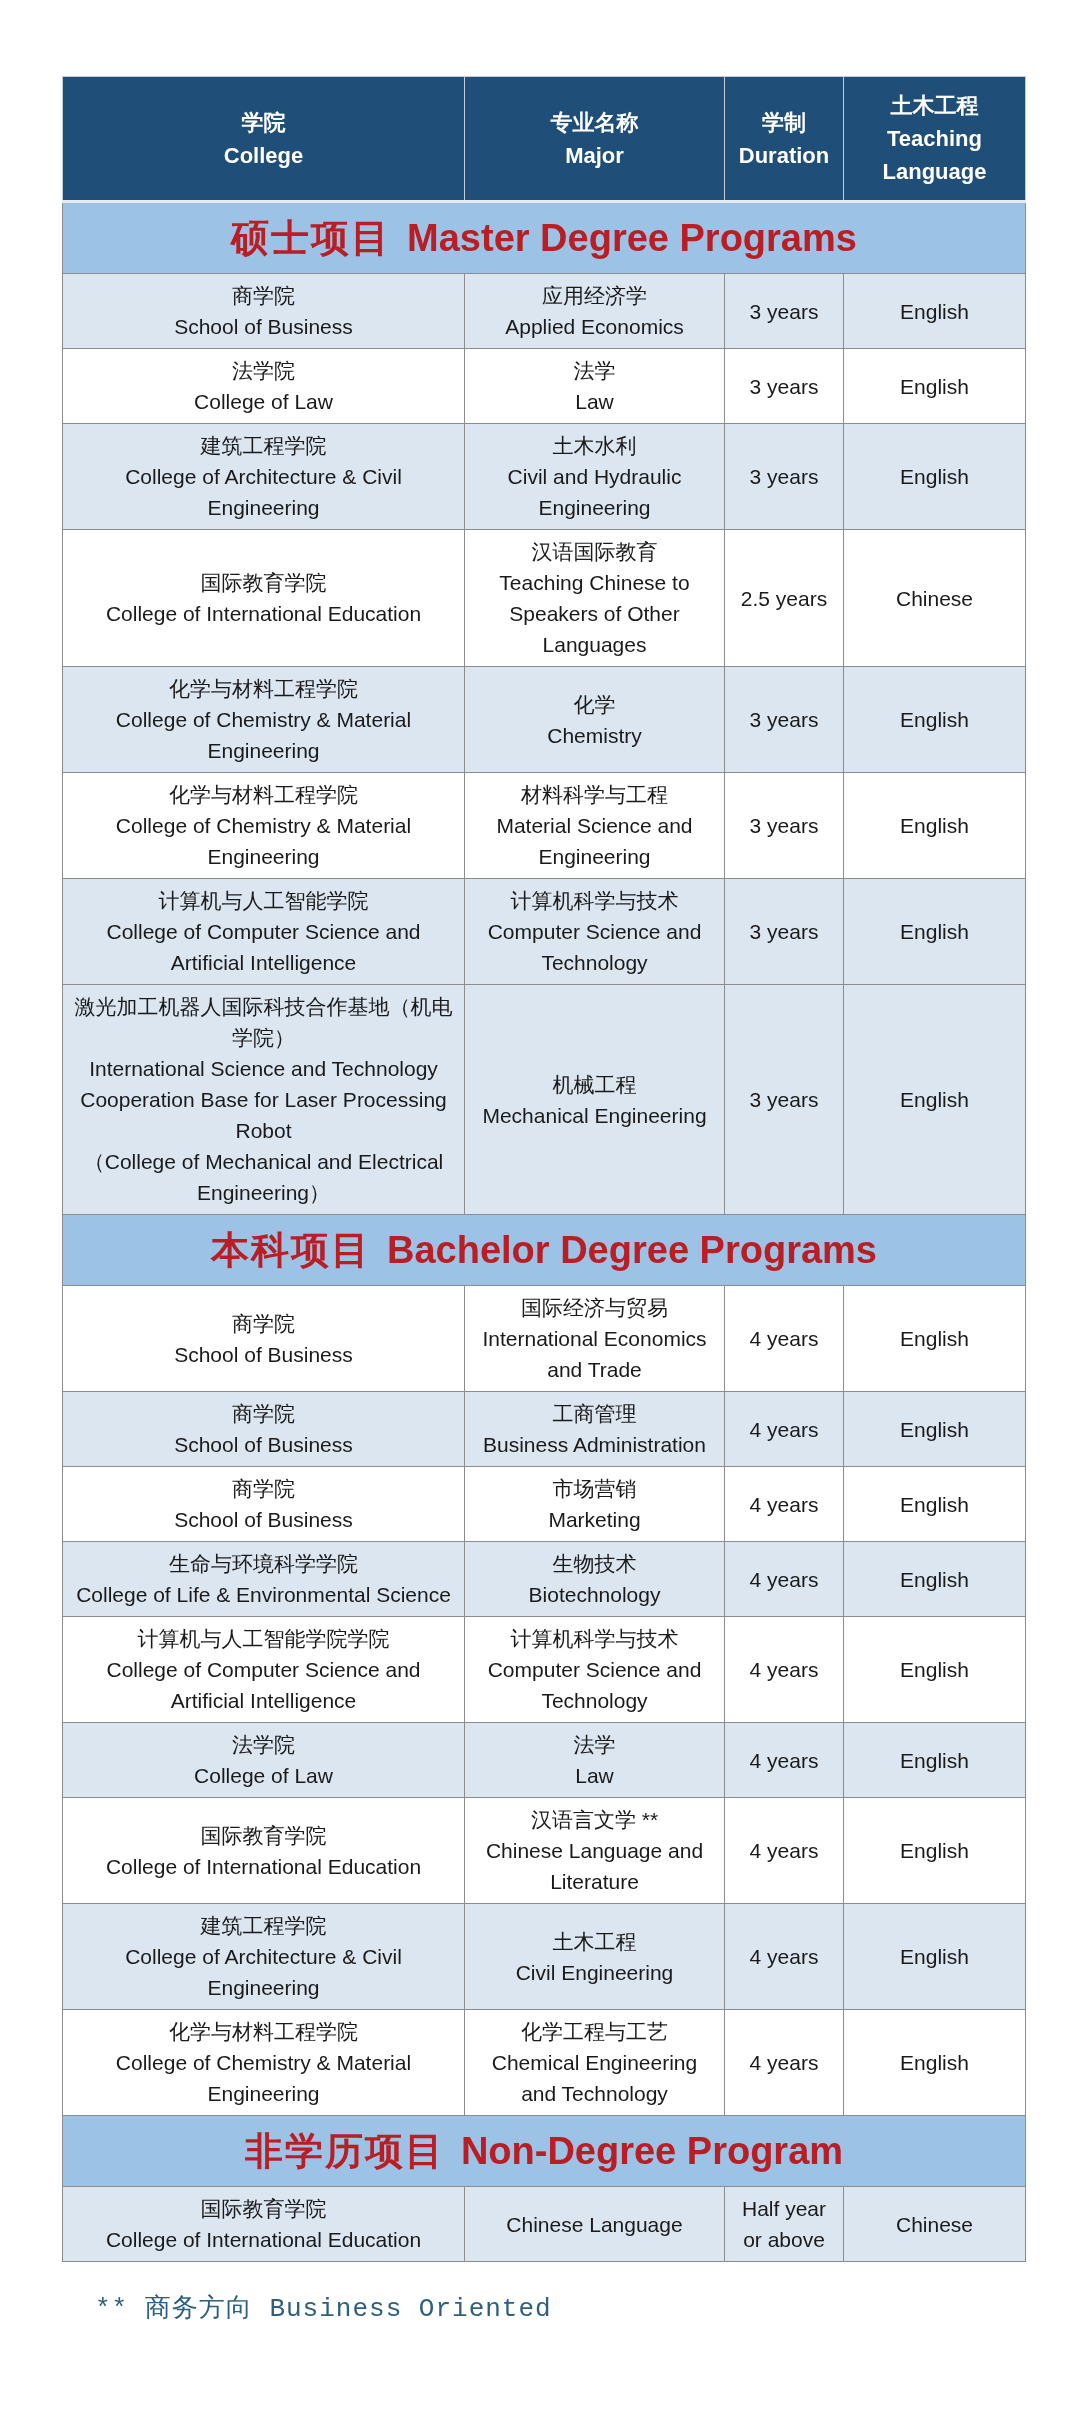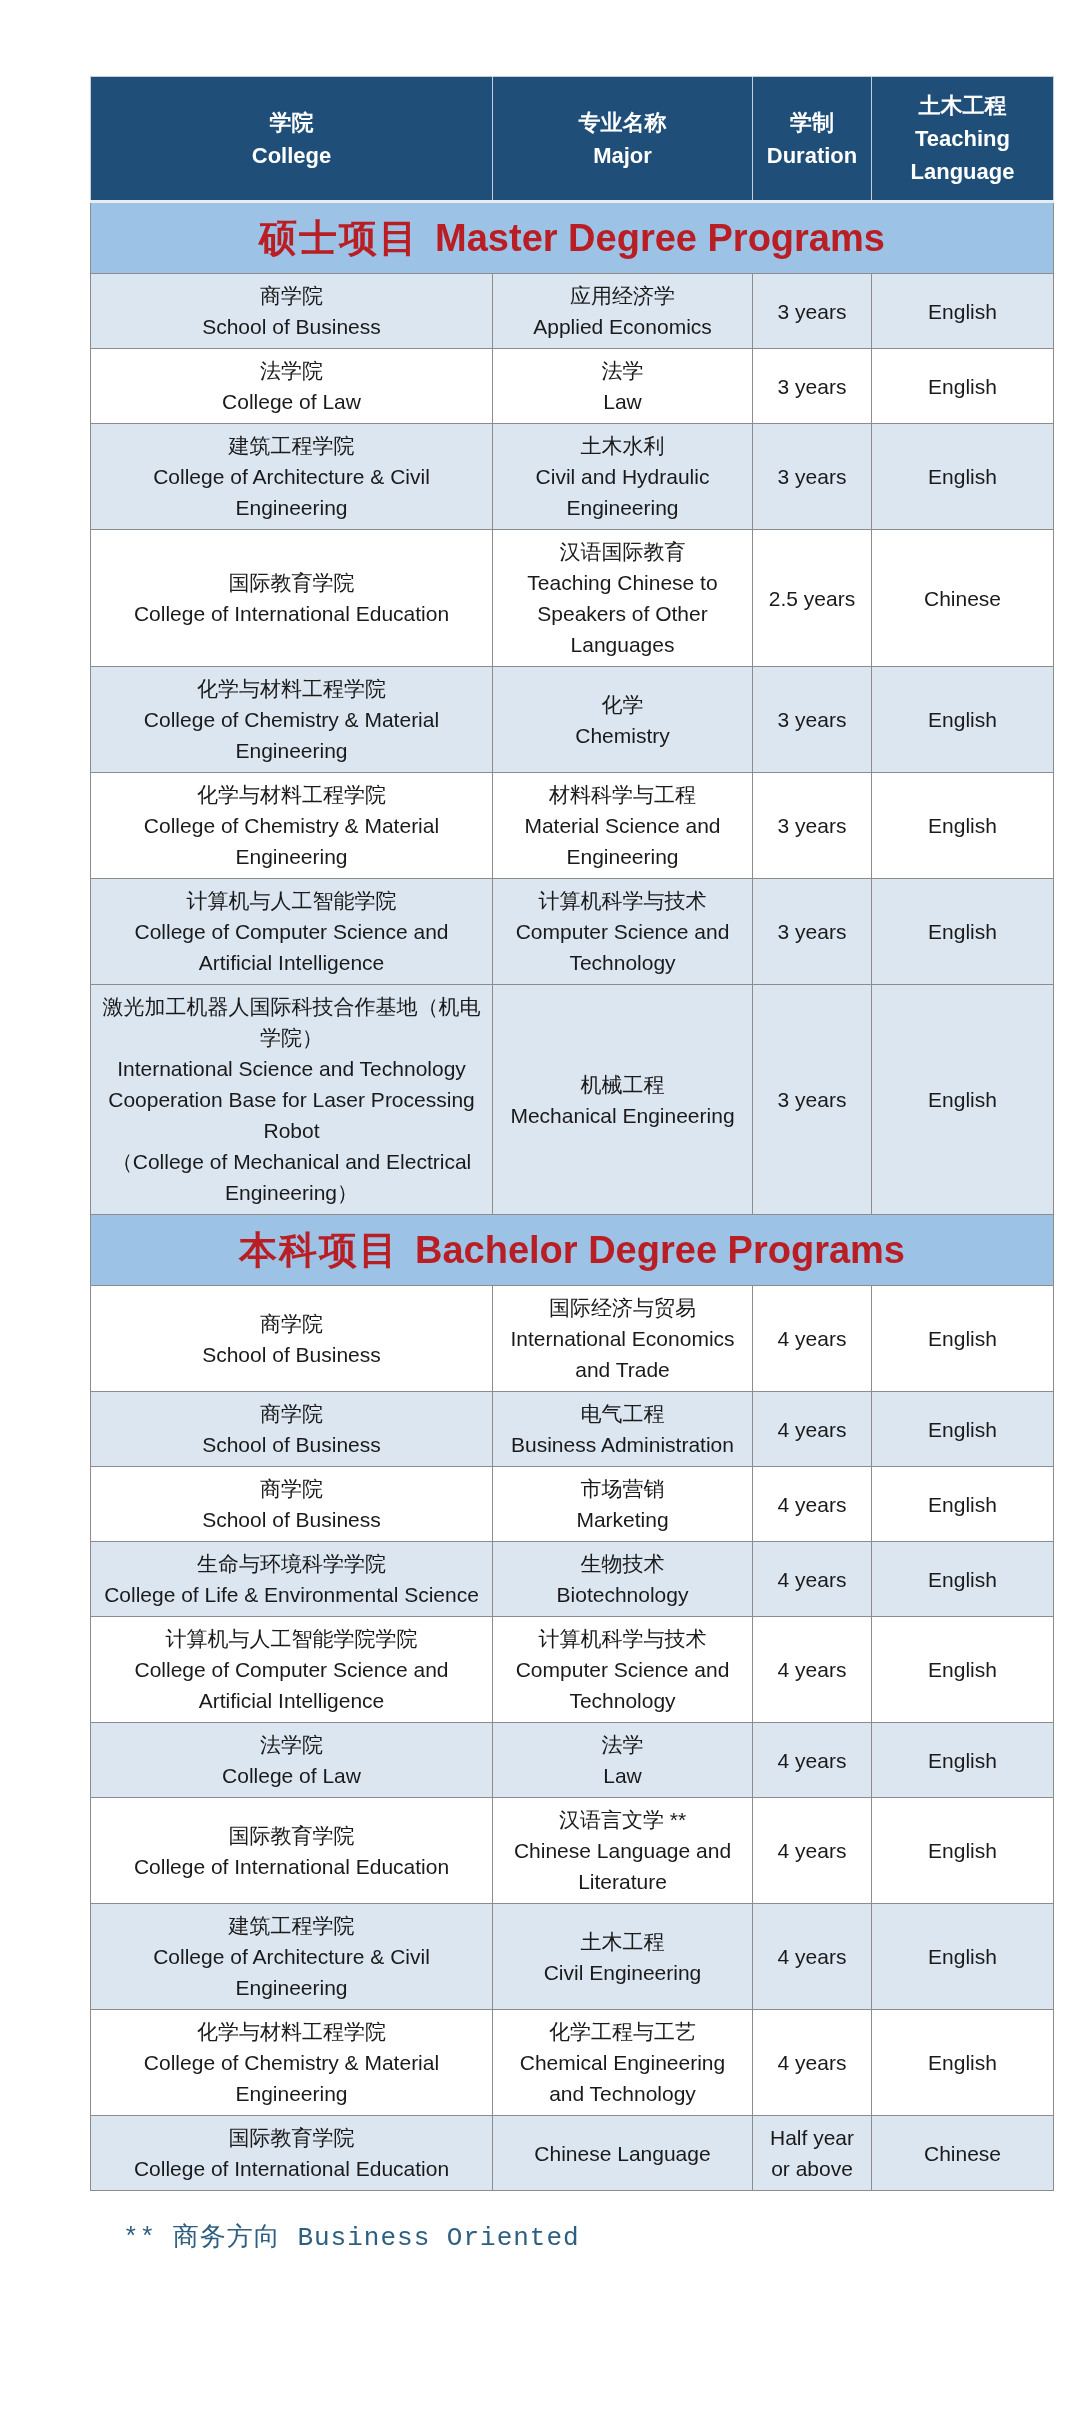--- a/index.html
+++ b/index.html
@@ -18,21 +18,20 @@
   body{
     width:1080px;
     font-family:"Liberation Sans","DejaVu Sans",sans-serif;
     color:var(--body-text);
   }
   .page{
     width:903px;
     min-height:2431px;
     padding-top:76px;
     background:#ffffff;
-    padding-left:28px;
   }
   table.programs{
     border-collapse:collapse;
     table-layout:fixed;
     width:963px;
     margin-left:62px;
     background:#ffffff;
   }
   col.c-college{width:402px;}
   col.c-major{width:260px;}
@@ -242,21 +241,21 @@
     <td>4 years</td>
     <td>English</td>
   </tr>
 
   <tr class="shaded">
     <td>
             <div>商学院</div>
             <div>School of Business</div>
           </td>
     <td>
-            <div>电气工程</div>
+            <div>工商管理</div>
             <div>Business Administration</div>
           </td>
     <td>4 years</td>
     <td>English</td>
   </tr>
 
   <tr>
     <td>
             <div>商学院</div>
             <div>School of Business</div>
@@ -340,20 +339,25 @@
             <div>College of Chemistry &amp; Material Engineering</div>
           </td>
     <td>
             <div>化学工程与工艺</div>
             <div>Chemical Engineering and Technology</div>
           </td>
     <td>4 years</td>
     <td>English</td>
   </tr>
 
+  <tr class="band">
+    <td colspan="4">
+      <span class="zh">非学历项目</span><span class="en">Non-Degree Program</span>
+    </td>
+  </tr>
 
   <tr class="shaded">
     <td>
             <div>国际教育学院</div>
             <div>College of International Education</div>
           </td>
     <td>
             <div>Chinese Language</div>
           </td>
     <td>Half year or above</td>

